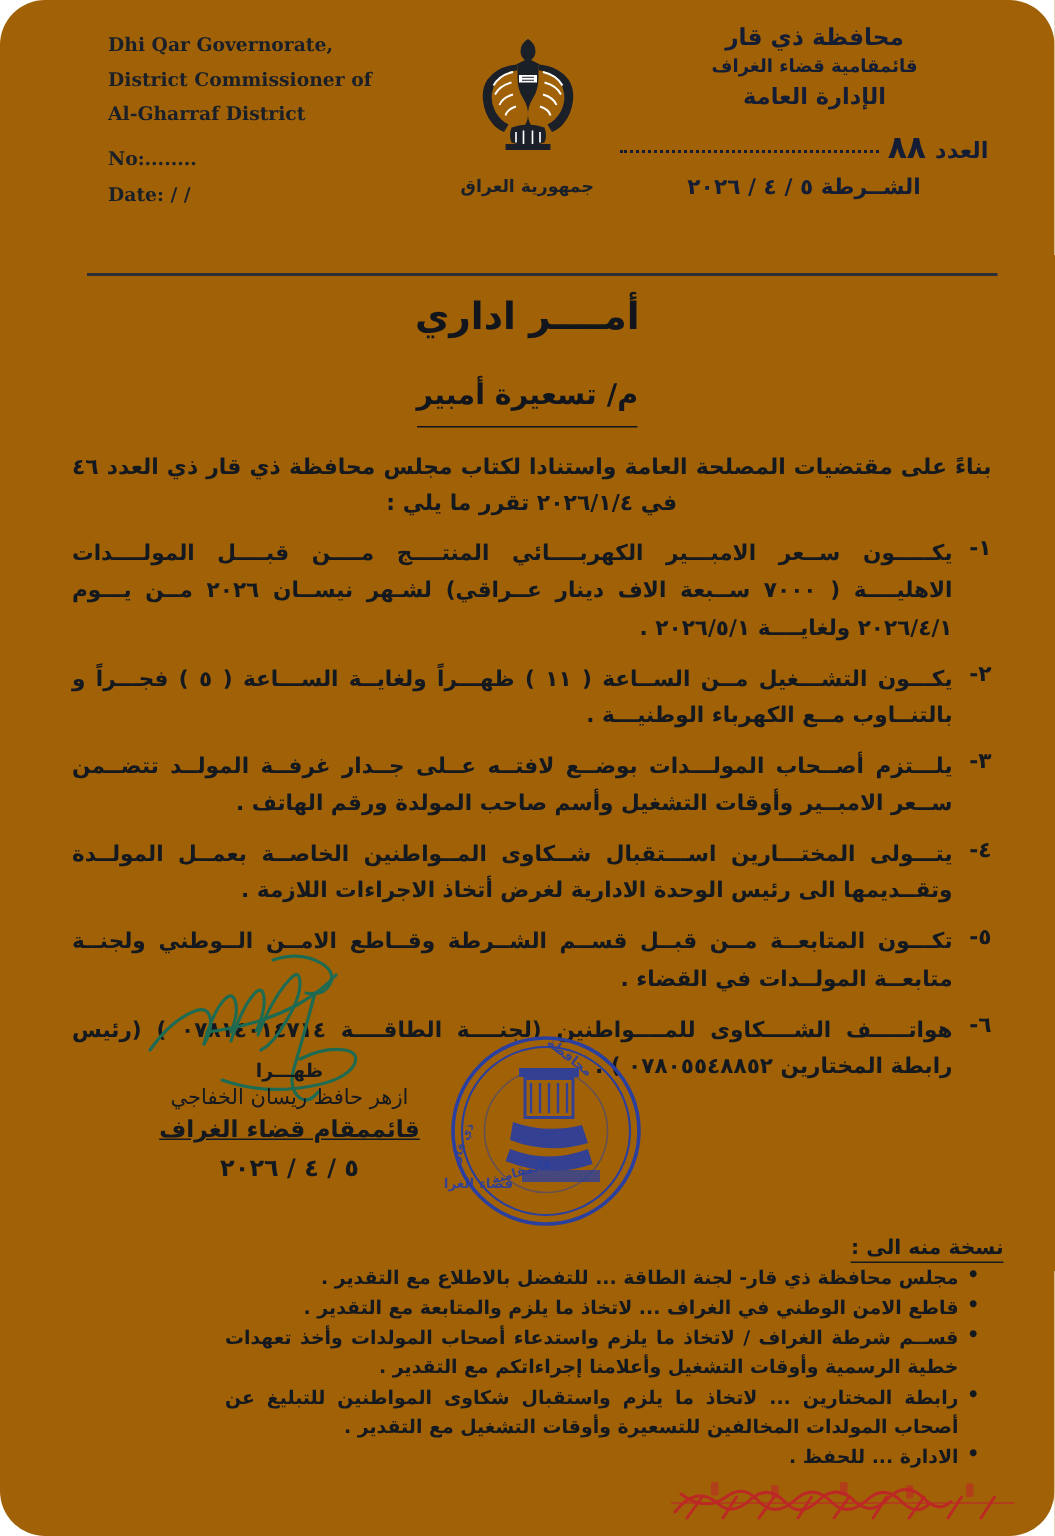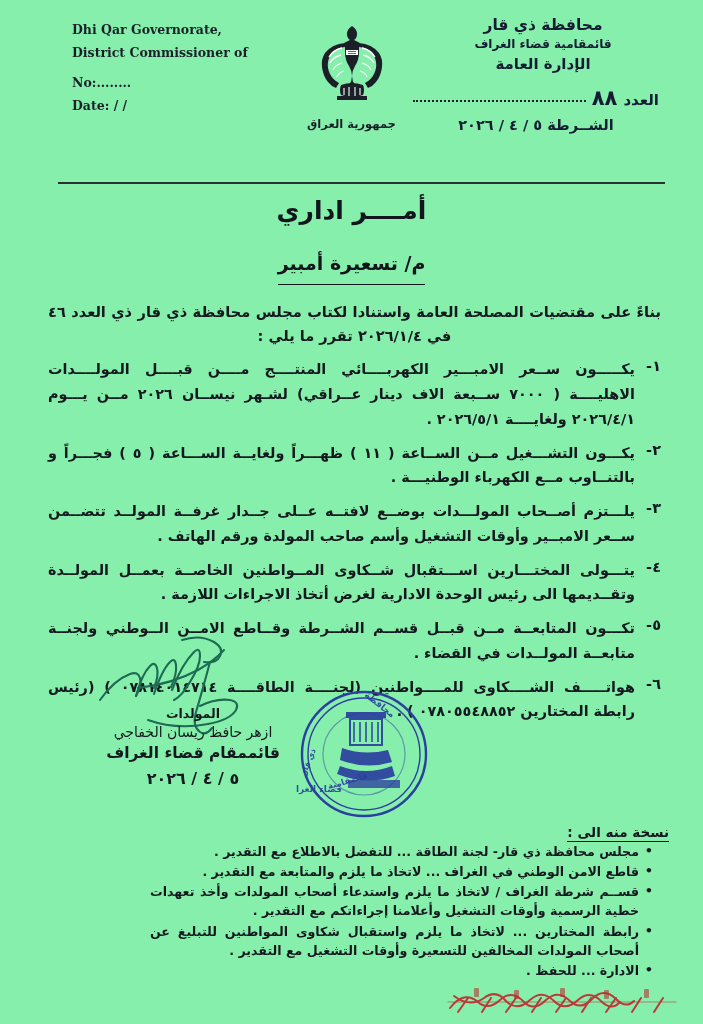--- a/index.html
+++ b/index.html
@@ -12,21 +12,22 @@
     height: 1024px;
     position: relative;
     overflow: hidden;
     font-family: "DejaVu Sans", "Liberation Sans", sans-serif;
     color: #111418;
   }
 
   .page {
     position: absolute;
     inset: 0;
-    background: #86efac;
+    background: #a16207;
+    border-radius: 30px;
   }
 
   
   .letterhead {
     position: absolute;
     top: 0; left: 0; right: 0;
     height: 185px;
   }
 
   .lh-left {
@@ -209,20 +210,21 @@
   }
   .sign-name {
     font-size: 14px;
     font-weight: 400;
     line-height: 1.45;
   }
   .sign-title {
     font-size: 15.5px;
     font-weight: 700;
     line-height: 1.45;
+    text-decoration: underline;
   }
   .sign-date {
     margin-top: 4px;
     font-size: 16px;
     font-weight: 700;
     letter-spacing: 1px;
   }
 
   .signature-ink {
     position: absolute;
@@ -295,20 +297,21 @@
 </head>
 <body>
 
 <div class="page">
 
   <div class="letterhead">
 
     <div class="lh-left">
       <div class="ln">Dhi Qar Governorate,</div>
       <div class="ln">District Commissioner of</div>
+      <div class="ln">Al-Gharraf District</div>
       <div class="ln sp">No:........</div>
       <div class="ln">Date:  /  /</div>
     </div>
 
     <div class="lh-center">
       <svg class="emblem" width="74" height="92" viewBox="0 0 74 92">
 
         <path d="M37 4 q-5 3 -5 8 q0 4 3 6 l-6 3 l6 2 q-3 3 -3 7 h10 q0-4 -3-7 l6-2 l-6-3 q3-2 3-6 q0-5 -5-8 z" fill="#1b2028"></path>
 
         <path d="M30 21 q-13 1 -20 10 q-4 6 -3 14 q1 9 6 15 q3 4 8 6 l3-5 q-6-3 -9-9 q-3-6 -2-12 q1-8 8-12 q4-3 9-3 z" fill="#1b2028"></path>
@@ -391,21 +394,21 @@
       <path d="M58 64 q6 -22 14 -30 q5 -5 7 2 q2 8 -3 20"></path>
       <path d="M76 62 q8 -24 16 -32 q5 -5 6 3 q1 9 -5 22"></path>
       <path d="M94 58 q10 -26 22 -38 q6 -6 6 4 q0 10 -10 26 q-8 14 -16 18"></path>
       <path d="M60 56 q34 -4 60 -18 q16 -9 26 -20"></path>
       <path d="M132 30 q-8 30 -14 50 q-4 14 4 20 q6 4 12 -4"></path>
       <path d="M70 88 q28 10 60 4 q22 -4 28 -14 q4 -8 -6 -10 q-14 -2 -30 6"></path>
     </g>
   </svg>
 
   <div class="sign-block">
-    <div class="sign-role">المولدات</div>
+    <div class="sign-role">ظهـــرا</div>
     <div class="sign-name">ازهر حافظ ريسان الخفاجي</div>
     <div class="sign-title">قائممقام قضاء الغراف</div>
     <div class="sign-date">٥ / ٤ / ٢٠٢٦</div>
   </div>
 
   <svg class="seal" viewBox="0 0 136 132">
     <g stroke="#2b3f9e" fill="none">
       <circle cx="68" cy="66" r="62" stroke-width="2.4"></circle>
       <circle cx="68" cy="66" r="56" stroke-width="1.4"></circle>
       <circle cx="68" cy="66" r="41" stroke-width="1.1" opacity="0.5"></circle>

